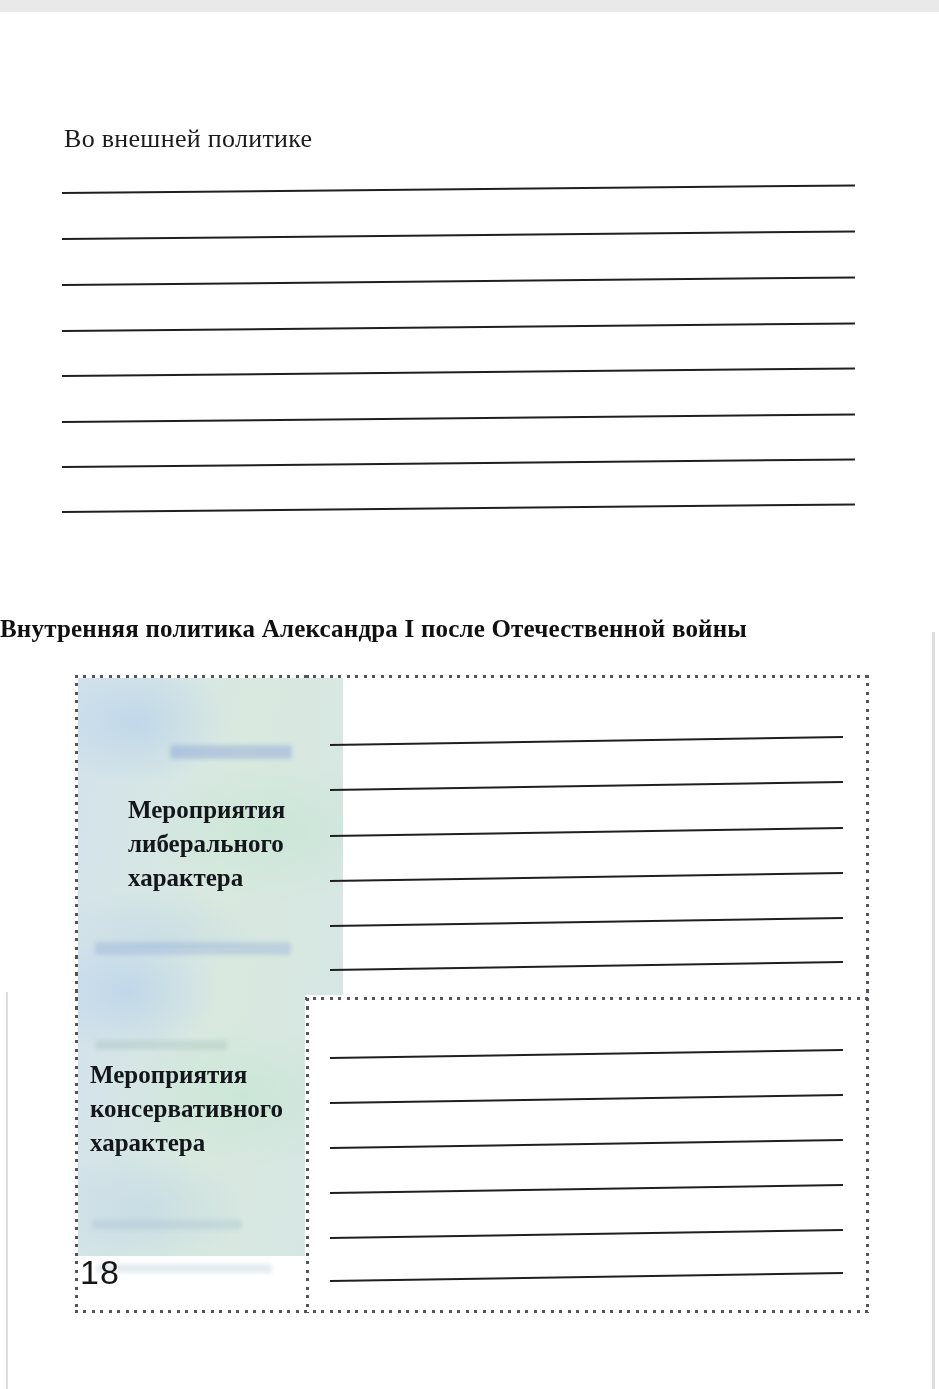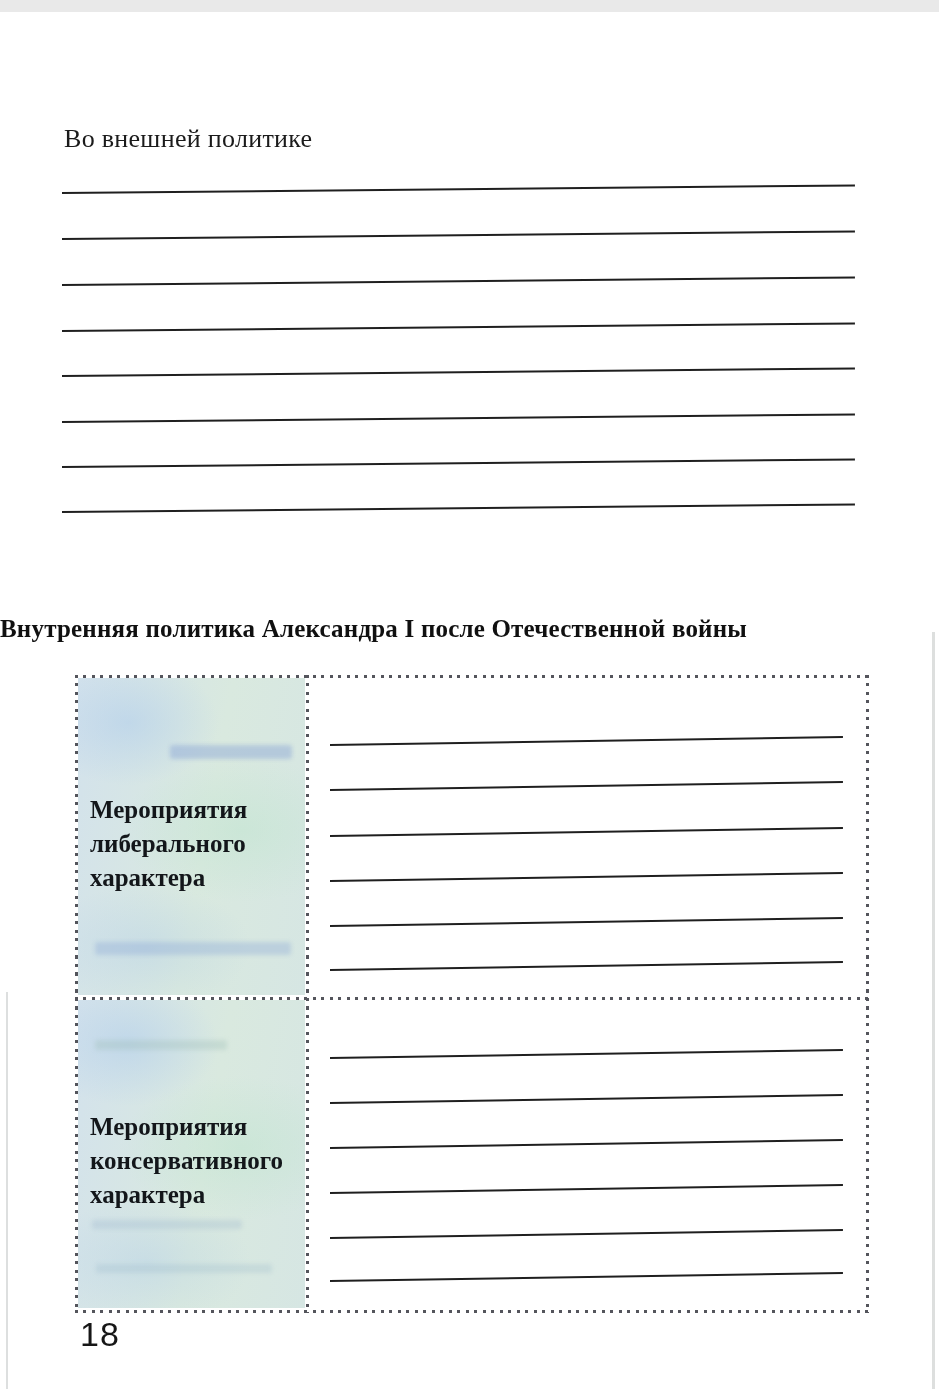--- a/index.html
+++ b/index.html
@@ -70,22 +70,22 @@
   
   .label-cell{
     position:absolute;left:78px;width:227px;
     display:flex;align-items:center;
     background:
       radial-gradient(130px 90px at 22% 14%, rgba(176,205,235,.55), transparent 70%),
       radial-gradient(170px 100px at 72% 48%, rgba(190,228,206,.50), transparent 72%),
       radial-gradient(150px 90px at 30% 85%, rgba(178,206,232,.40), transparent 70%),
       linear-gradient(100deg,#d3e2ec,#d9e9df 55%,#d6e6e3);
   }
-  .cell-r1{top:666px;height:317px;}
-  .cell-r2{top:988px;height:308px;}
+  .cell-r1{top:666px;height:317px;padding-left:38px;}
+  .cell-r2{top:936px;height:308px;}
   .row-label{
     padding:14px 6px 0 12px;width:205px;
     font-weight:bold;font-size:25px;line-height:34px;color:#13161a;
   }
   
   .ghost{position:absolute;filter:blur(2px);border-radius:3px;pointer-events:none;}
   .g1{left:170px;top:733px;width:122px;height:14px;background:rgba(138,164,212,.45);}
   .g2{left:95px;top:930px;width:196px;height:13px;background:rgba(148,175,215,.40);}
   .g3{left:95px;top:1028px;width:132px;height:10px;background:rgba(160,190,182,.32);}
   .g4{left:92px;top:1208px;width:150px;height:9px;background:rgba(150,175,200,.28);}
@@ -93,21 +93,21 @@
   
   .cline{
     position:absolute;left:330px;width:513px;height:0;
     border-top:2px solid var(--rule);
     transform:rotate(-0.9deg);transform-origin:left center;
   }
   .r1a{top:732px}.r1b{top:777px}.r1c{top:823px}.r1d{top:868px}.r1e{top:913px}.r1f{top:957px}
   .r2a{top:1045px}.r2b{top:1090px}.r2c{top:1135px}.r2d{top:1180px}.r2e{top:1225px}.r2f{top:1268px}
   
   .page-number{
-    position:absolute;left:80px;top:1303px;
+    position:absolute;left:80px;top:1241px;
     font-family:"Liberation Sans", sans-serif;
     font-size:34px;color:#161616;letter-spacing:1px;
   }
   
   .edge-right{position:absolute;left:932px;top:620px;width:3px;height:769px;background:#d4d7d6;opacity:.8;}
   .edge-left{position:absolute;left:6px;top:980px;width:2px;height:409px;background:#cfd2d1;opacity:.7;}
 </style>
 </head>
 <body>
 

